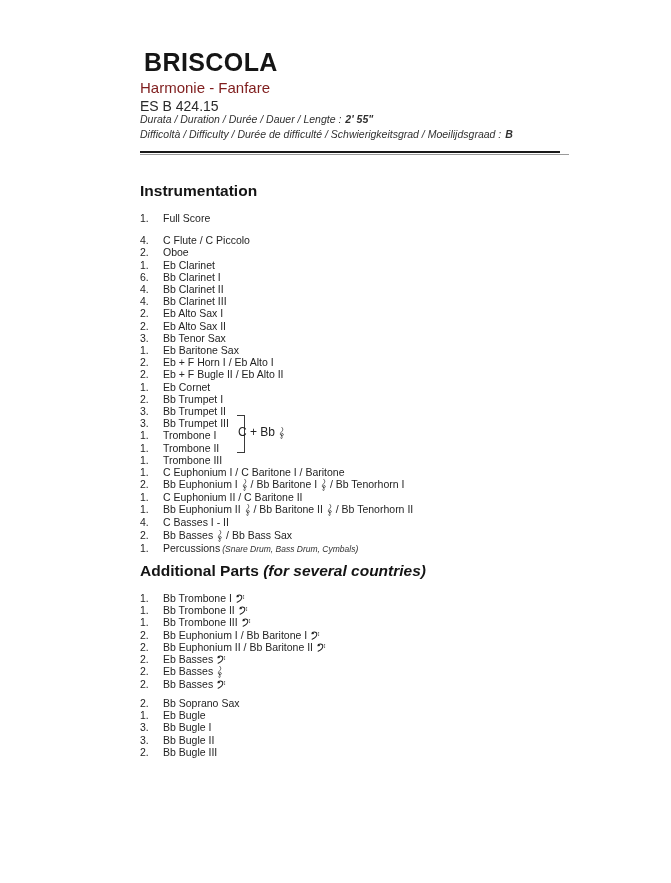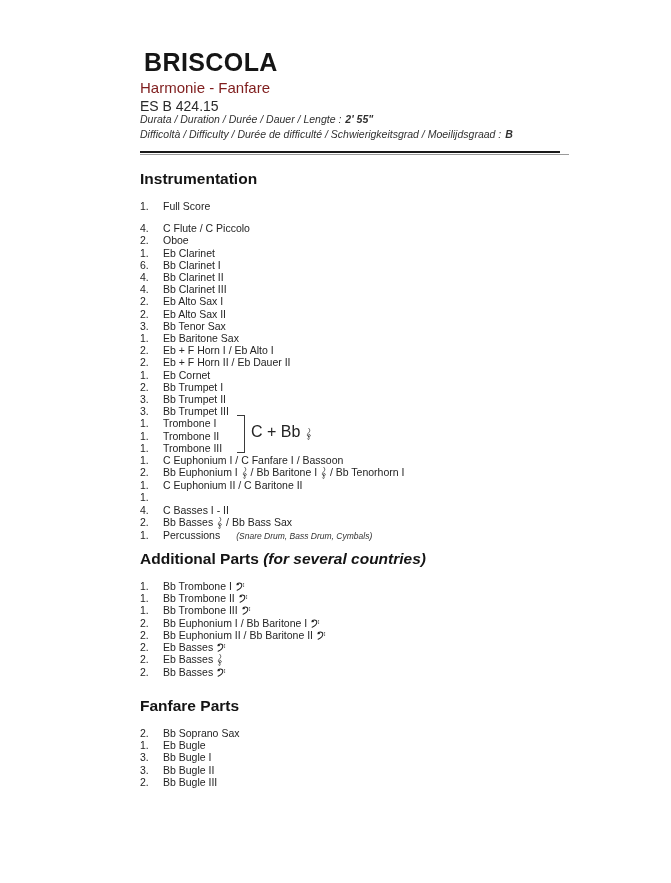--- a/index.html
+++ b/index.html
@@ -11,35 +11,35 @@
     position:absolute;left:140px;top:44px;margin:4px;
     font-size:25px;font-weight:700;letter-spacing:.4px;color:#151515;line-height:28px;
   }
   .subtitle{position:absolute;left:140px;top:79px;font-size:15px;color:#7f1d1d;line-height:18px;}
   .catalog{position:absolute;left:140px;top:100px;font-size:14px;color:#2b2b2b;line-height:12px;}
   .meta{position:absolute;left:140px;font-size:10.5px;font-style:italic;color:#303030;line-height:13px;}
   .meta-val{font-weight:700;margin-left:4px;}
   .rule{position:absolute;left:140px;top:151px;width:420px;height:2px;background:#1a1a1a;}
   .rule::after{content:"";position:absolute;left:0;top:3px;width:429px;height:1px;background:#9b9b9b;}
   .sec{position:absolute;left:140px;width:480px;}
-  .sec h2{margin:0 0 12px 0;font-size:15.5px;font-weight:700;color:#141414;line-height:18px;}
+  .sec h2{margin:12px 0 12px 0;font-size:15.5px;font-weight:700;color:#141414;line-height:18px;}
   .h2-note{font-style:italic;}
   .row{display:flex;align-items:baseline;line-height:12.2px;font-size:10.5px;color:#242424;}
   .row.gap{margin-bottom:10px;}
   .qty{width:23px;flex:none;}
   .lbl{white-space:nowrap;}
-  .note{font-size:8.5px;font-style:italic;color:#333333;margin-left:16px;}
+  .note{font-size:8.5px;font-style:italic;color:#333333;margin-left:2px;}
   .clef{display:inline-block;}
   .clef.treble{width:5px;height:12px;vertical-align:-3px;margin:0 1px;}
   .clef.bass{width:9px;height:9px;vertical-align:-1px;margin:0 1px;}
   .bracket{
     position:absolute;left:97px;top:245px;width:7px;height:36px;
     border-top:1.5px solid #3a3a3a;border-right:1.5px solid #3a3a3a;border-bottom:1.5px solid #3a3a3a;
   }
-  .bracket-label{position:absolute;left:111px;top:256px;font-size:16px;color:#242424;line-height:12px;white-space:nowrap;}
+  .bracket-label{position:absolute;left:98px;top:256px;font-size:12px;color:#242424;line-height:12px;white-space:nowrap;}
 </style>
 </head>
 <body>
 
 <div class="page">
 
   <h1 class="title">BRISCOLA</h1>
   <div class="subtitle">Harmonie - Fanfare</div>
   <div class="catalog">ES B 424.15</div>
 
@@ -98,21 +98,21 @@
         <div class="row">
           <span class="qty">1.</span>
           <span class="lbl">Eb Baritone Sax</span>
         </div>
         <div class="row">
           <span class="qty">2.</span>
           <span class="lbl">Eb + F Horn I / Eb Alto I</span>
         </div>
         <div class="row">
           <span class="qty">2.</span>
-          <span class="lbl">Eb + F Horn II / Eb Dauer II</span>
+          <span class="lbl">Eb + F Bugle II / Eb Alto II</span>
         </div>
         <div class="row">
           <span class="qty">1.</span>
           <span class="lbl">Eb Cornet</span>
         </div>
         <div class="row">
           <span class="qty">2.</span>
           <span class="lbl">Bb Trumpet I</span>
         </div>
         <div class="row">
@@ -130,36 +130,41 @@
         <div class="row">
           <span class="qty">1.</span>
           <span class="lbl">Trombone II</span>
         </div>
         <div class="row">
           <span class="qty">1.</span>
           <span class="lbl">Trombone III</span>
         </div>
         <div class="row">
           <span class="qty">1.</span>
-          <span class="lbl">C Euphonium I / C Fanfare I / Bassoon</span>
+          <span class="lbl">C Euphonium I / C Baritone I / Baritone</span>
         </div>
         <div class="row">
           <span class="qty">2.</span>
           <span class="lbl">Bb Euphonium I <svg class="clef treble" viewBox="0 0 12 30">
               <path d="M7 1 C10 4 10 8 7 11 C3 15 2 18 4.5 20.5 C7 23 11 21.5 10.5 18.5 C10 15.5 6 15.5 5.5 18.5 L7.5 26.5 C8 29 4.5 29.8 3.8 27.5" fill="none" stroke="#222" stroke-width="1.8" stroke-linecap="round"></path>
             </svg> / Bb Baritone I <svg class="clef treble" viewBox="0 0 12 30">
               <path d="M7 1 C10 4 10 8 7 11 C3 15 2 18 4.5 20.5 C7 23 11 21.5 10.5 18.5 C10 15.5 6 15.5 5.5 18.5 L7.5 26.5 C8 29 4.5 29.8 3.8 27.5" fill="none" stroke="#222" stroke-width="1.8" stroke-linecap="round"></path>
             </svg> / Bb Tenorhorn I</span>
         </div>
         <div class="row">
           <span class="qty">1.</span>
           <span class="lbl">C Euphonium II / C Baritone II</span>
         </div>
         <div class="row">
           <span class="qty">1.</span>
+          <span class="lbl">Bb Euphonium II <svg class="clef treble" viewBox="0 0 12 30">
+              <path d="M7 1 C10 4 10 8 7 11 C3 15 2 18 4.5 20.5 C7 23 11 21.5 10.5 18.5 C10 15.5 6 15.5 5.5 18.5 L7.5 26.5 C8 29 4.5 29.8 3.8 27.5" fill="none" stroke="#222" stroke-width="1.8" stroke-linecap="round"></path>
+            </svg> / Bb Baritone II <svg class="clef treble" viewBox="0 0 12 30">
+              <path d="M7 1 C10 4 10 8 7 11 C3 15 2 18 4.5 20.5 C7 23 11 21.5 10.5 18.5 C10 15.5 6 15.5 5.5 18.5 L7.5 26.5 C8 29 4.5 29.8 3.8 27.5" fill="none" stroke="#222" stroke-width="1.8" stroke-linecap="round"></path>
+            </svg> / Bb Tenorhorn II</span>
         </div>
         <div class="row">
           <span class="qty">4.</span>
           <span class="lbl">C Basses I - II</span>
         </div>
         <div class="row">
           <span class="qty">2.</span>
           <span class="lbl">Bb Basses <svg class="clef treble" viewBox="0 0 12 30">
               <path d="M7 1 C10 4 10 8 7 11 C3 15 2 18 4.5 20.5 C7 23 11 21.5 10.5 18.5 C10 15.5 6 15.5 5.5 18.5 L7.5 26.5 C8 29 4.5 29.8 3.8 27.5" fill="none" stroke="#222" stroke-width="1.8" stroke-linecap="round"></path>
             </svg> / Bb Bass Sax</span>
@@ -244,21 +249,20 @@
               <path d="M1.5 4.2 C1.5 1 9 0.4 9 4.6 C9 9 4.5 11.6 1.8 12.8" fill="none" stroke="#222" stroke-width="1.6" stroke-linecap="round"></path>
               <circle cx="3.1" cy="3.6" r="1.5" fill="#222"></circle>
               <circle cx="11.7" cy="2.9" r="1" fill="#222"></circle>
               <circle cx="11.7" cy="6.3" r="1" fill="#222"></circle>
             </svg></span>
         </div>
       </div>
   </section>
 
   <section class="sec" style="top:697px">
-    <h2>Fanfare Parts</h2>
     <div>
         <div class="row">
           <span class="qty">2.</span>
           <span class="lbl">Bb Soprano Sax</span>
         </div>
         <div class="row">
           <span class="qty">1.</span>
           <span class="lbl">Eb Bugle</span>
         </div>
         <div class="row">

